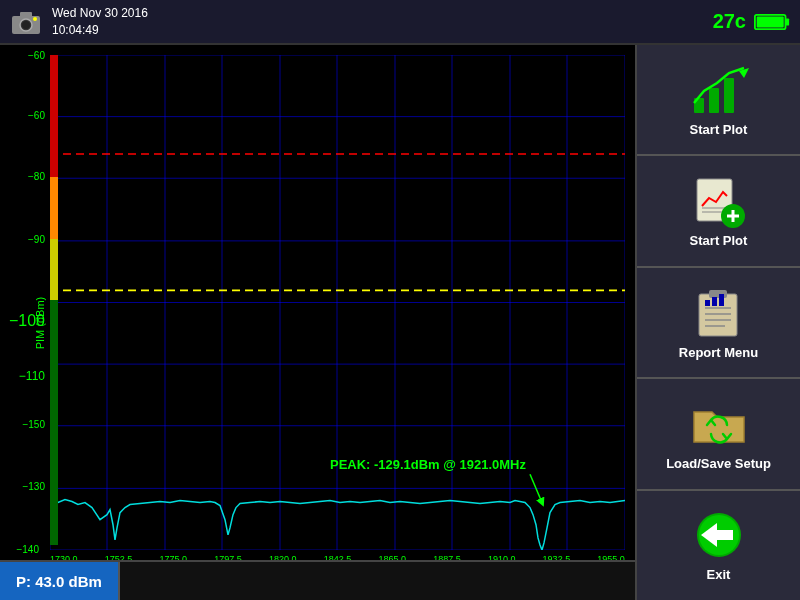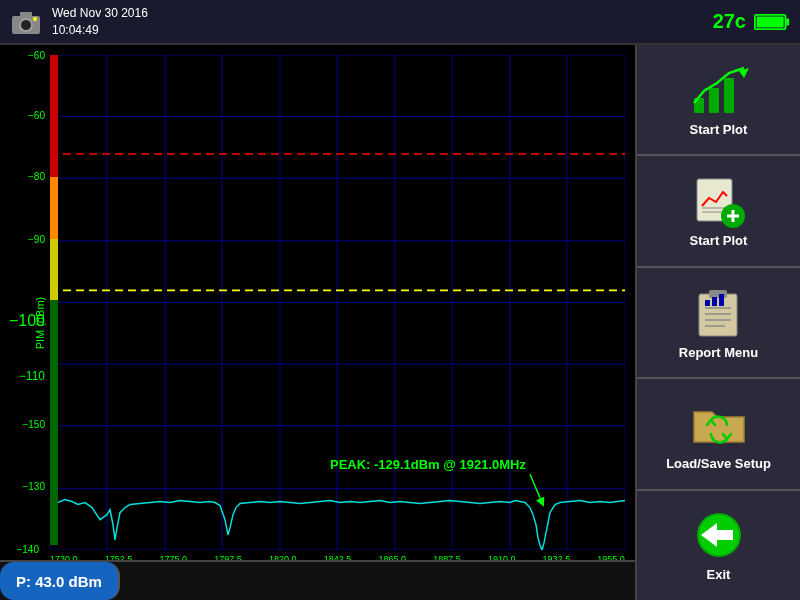--- a/index.html
+++ b/index.html
@@ -162,21 +162,21 @@
       height: 100%;
       display: flex;
       align-items: center;
       justify-content: center;
       padding: 0 16px;
       font-size: 15px;
       font-weight: bold;
       color: #fff;
       border-right: 2px solid #555;
     }
-    #badge-power { background: #1565c0; border-radius: 14px; }
+    #badge-power { background: #1565c0; }
     #badge-im { background: #1565c0; }
   </style>
 </head>
 <body>
 
 <div id="topbar">
   <div id="topbar-left">
 
     <svg id="camera-icon" viewBox="0 0 32 28">
       <rect x="2" y="8" width="28" height="18" rx="2" fill="#888"></rect>

